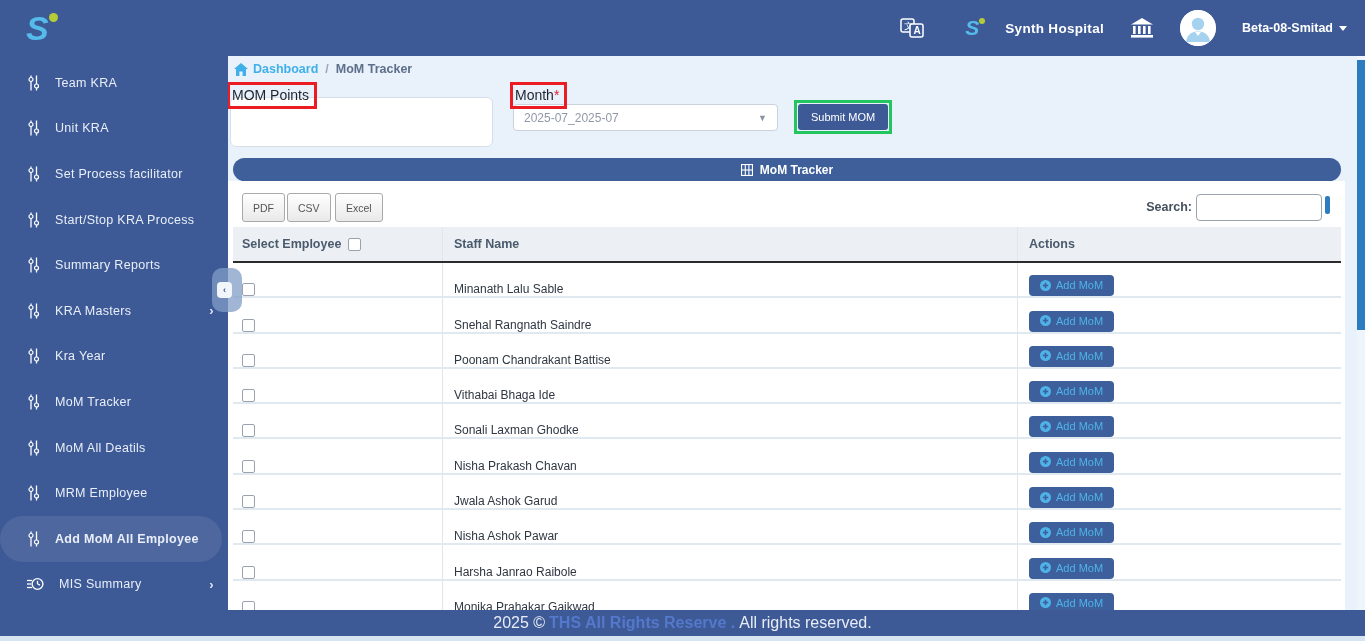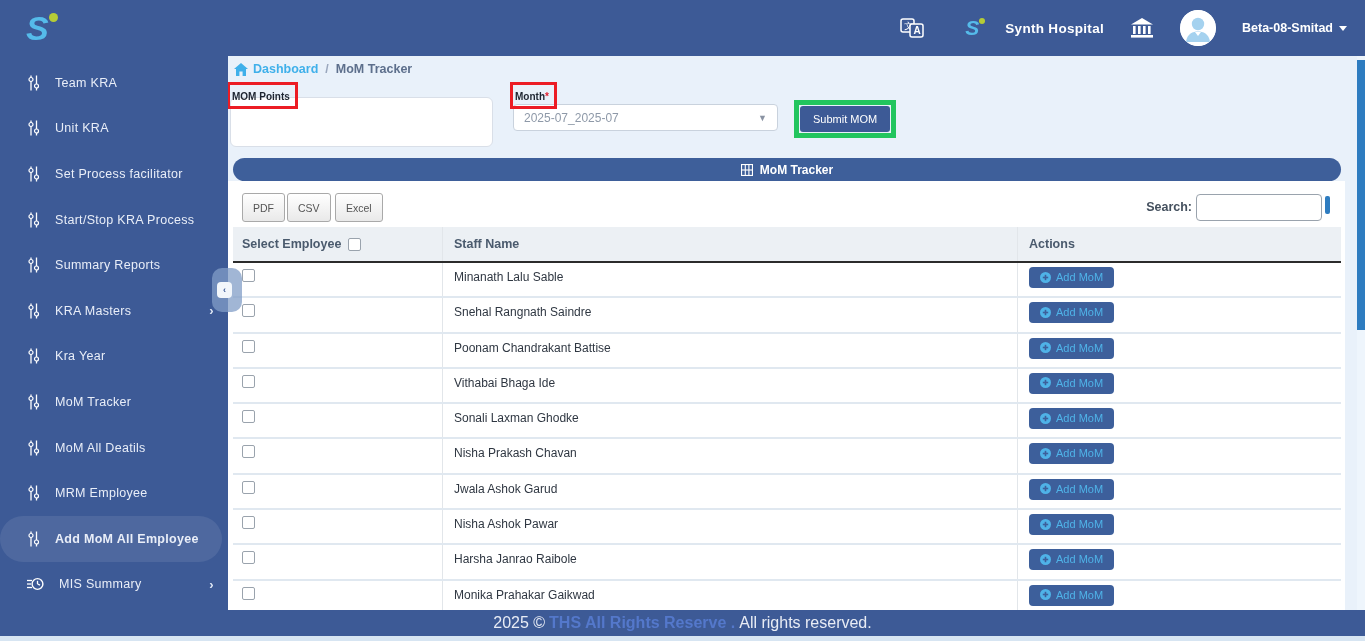--- a/index.html
+++ b/index.html
@@ -61,39 +61,39 @@
 
   .breadcrumb {
     position:absolute; left:21px; top:6px; display:flex; align-items:center;
     gap:7px; font-size:12.5px; font-weight:bold;
   }
   .bc-home { color:#3fb0ea; display:inline-flex; align-items:center; gap:5px; cursor:pointer; }
   .bc-sep { color:#9aa7bd; }
   .bc-cur { color:#5d6f8c; }
 
   .ann-box { border:3px solid #ec1c24; display:inline-block; padding:1px 5px 2px 2px; }
-  .field-label { font-size:10px; font-weight:bold; color:#1d2430; }
+  .field-label { font-size:14px; font-weight:normal; color:#1d2430; }
   .req { color:#e02030; }
 
   .mom-label-box { position:absolute; left:14px; top:26px; z-index:2; }
   .mom-textarea {
     position:absolute; left:17px; top:41px; width:263px; height:50px;
     border:1px solid #d9dfe8; border-radius:6px; background:#fff; resize:none;
     font-family:"Liberation Sans",sans-serif; font-size:12px; padding:6px 8px;
   }
   .month-label-box { position:absolute; left:297px; top:26px; z-index:2; }
   .month-select {
     position:absolute; left:300px; top:48px; width:265px; height:27px;
     border:1px solid #c9d2dd; border-radius:4px; background:#fff;
     display:flex; align-items:center; justify-content:space-between;
     padding:0 10px; cursor:pointer;
   }
   .month-select .val { font-size:12px; color:#8e99a8; }
   .month-select .sel-caret { font-size:9px; color:#8a93a3; }
-  .submit-wrap { position:absolute; left:581px; top:44px; border:5px solid #22c55e; padding:1px; }
+  .submit-wrap { position:absolute; left:581px; top:44px; border:3px solid #22c55e; padding:1px; }
   .submit-btn {
     background:#3d5a96; color:#fff; border:none; font-size:11px;
     padding:7px 13px; border-radius:3px; cursor:pointer;
     font-family:"Liberation Sans",sans-serif;
   }
 
   .panel-bar {
     position:absolute; left:20px; top:102px; width:1108px; height:23px;
     background:#3e5f9a; border-radius:12px; display:flex; align-items:center;
     justify-content:center; gap:7px; color:#fff; font-size:12px; font-weight:bold;
@@ -120,21 +120,21 @@
 
   .tbl { position:absolute; left:8px; top:46px; width:1108px; }
   .thead {
     display:flex; height:36px; background:#ecf0f4; align-items:center;
     border-bottom:2px solid #2b2b2b; font-size:12.5px; font-weight:bold; color:#4a5a6d;
   }
   .c1 { width:210px; padding-left:9px; border-right:1px solid #e2e6ea; height:100%; display:flex; align-items:center; }
   .c2 { width:575px; padding-left:11px; border-right:1px solid #e2e6ea; height:100%; display:flex; align-items:center; }
   .c3 { flex:1; padding-left:11px; height:100%; display:flex; align-items:center; }
   .trow { display:flex; height:35.3px; background:#fff; border-bottom:2px solid #e0e8f0; font-size:12px; color:#2f3742; }
-  .trow .c1, .trow .c2, .trow .c3 { align-items:flex-start; }
+  .trow .c1, .trow .c2, .trow .c3 { align-items:flex-end; }
   .cb {
     appearance:none; -webkit-appearance:none; width:13px; height:13px;
     border:1px solid #9aa3ad; border-radius:2px; background:#fff; cursor:pointer; flex:0 0 auto;
   }
   .trow .cb { margin-top:6px; }
   .thead .cb { margin-left:7px; }
   .trow .c2 span { margin-top:7px; }
   .addmom-btn {
     margin-top:4px; display:inline-flex; align-items:center; gap:5px;
     background:#3d5f9b; color:#4fb3e8; border:none; border-radius:4px;

